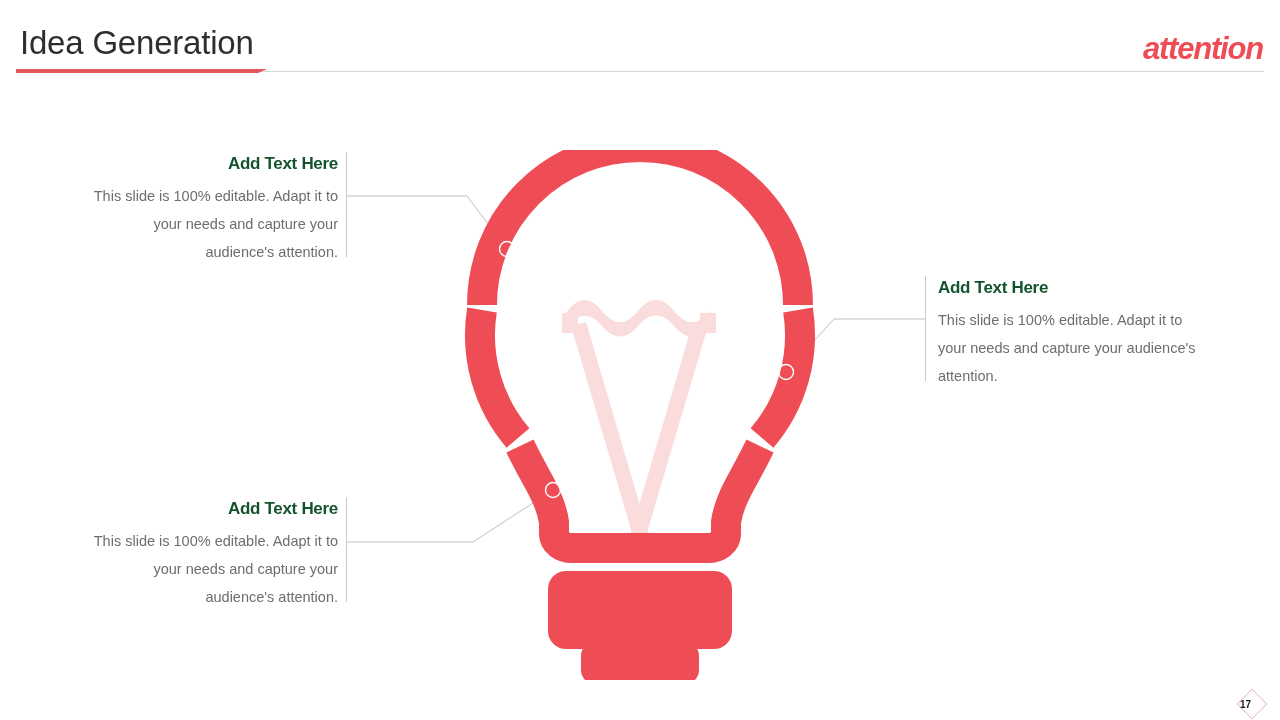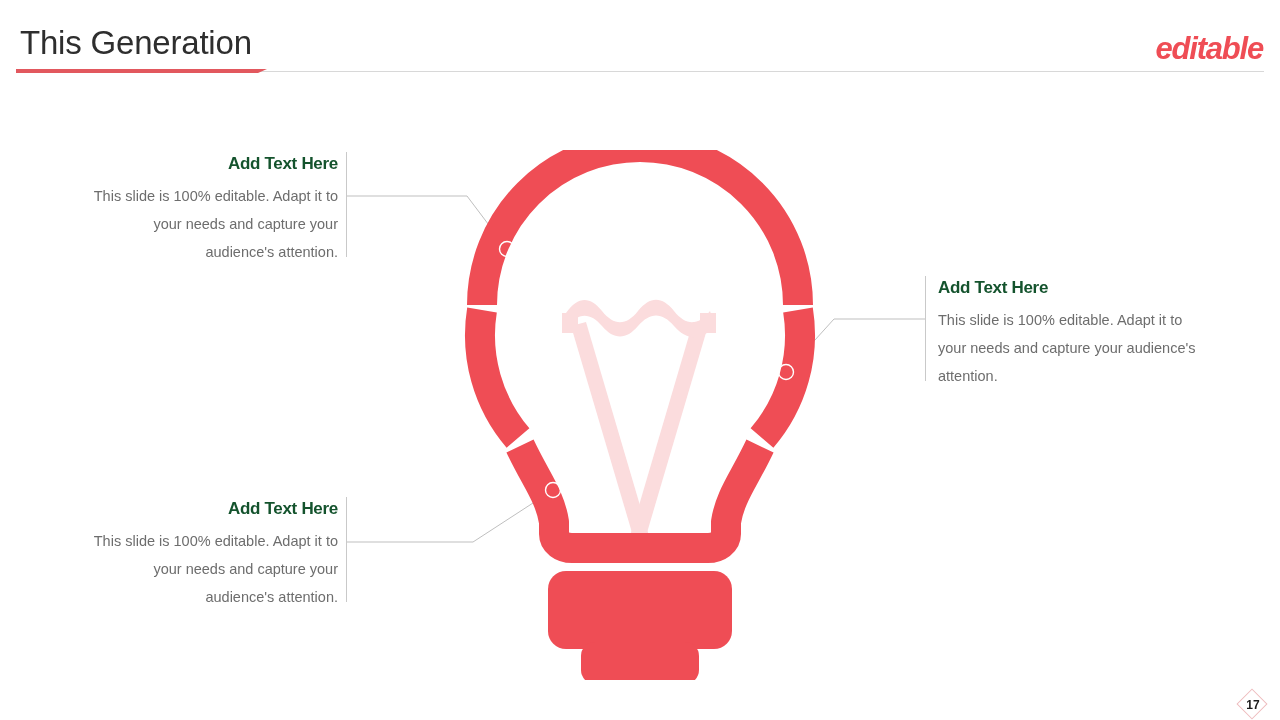--- a/index.html
+++ b/index.html
@@ -137,35 +137,35 @@
     width: 22px; height: 22px;
     border: 1px solid #eebcbe;
     transform: rotate(45deg);
     box-sizing: border-box;
   }
   #page-number .pn-label {
     position: absolute;
     left: 0; top: 0;
     width: 26px; height: 26px;
     line-height: 26px;
-    text-align: center;
-    font-size: 12px;
+    text-align: left;
+    font-size: 10px;
     font-weight: bold;
     color: #1c1c1c;
   }
 </style>
 </head>
 <body>
 
 <div id="slide">
 
   <div id="header-rule-grey"></div>
   <div id="header-rule-accent"></div>
-  <div id="page-title">This Generation</div>
-  <div id="brand-logo">editable</div>
+  <div id="page-title">Idea Generation</div>
+  <div id="brand-logo">attention</div>
 
   <svg id="connectors" viewBox="0 0 1280 720" xmlns="http://www.w3.org/2000/svg">
 
     <polyline points="346,196 467,196 507,249" fill="none" stroke="#bfbfbf" stroke-width="1"></polyline>
 
     <polyline points="786,372 834,319 925,319" fill="none" stroke="#bfbfbf" stroke-width="1"></polyline>
 
     <polyline points="346,542 473,542 553,490" fill="none" stroke="#bfbfbf" stroke-width="1"></polyline>
   </svg>
 

